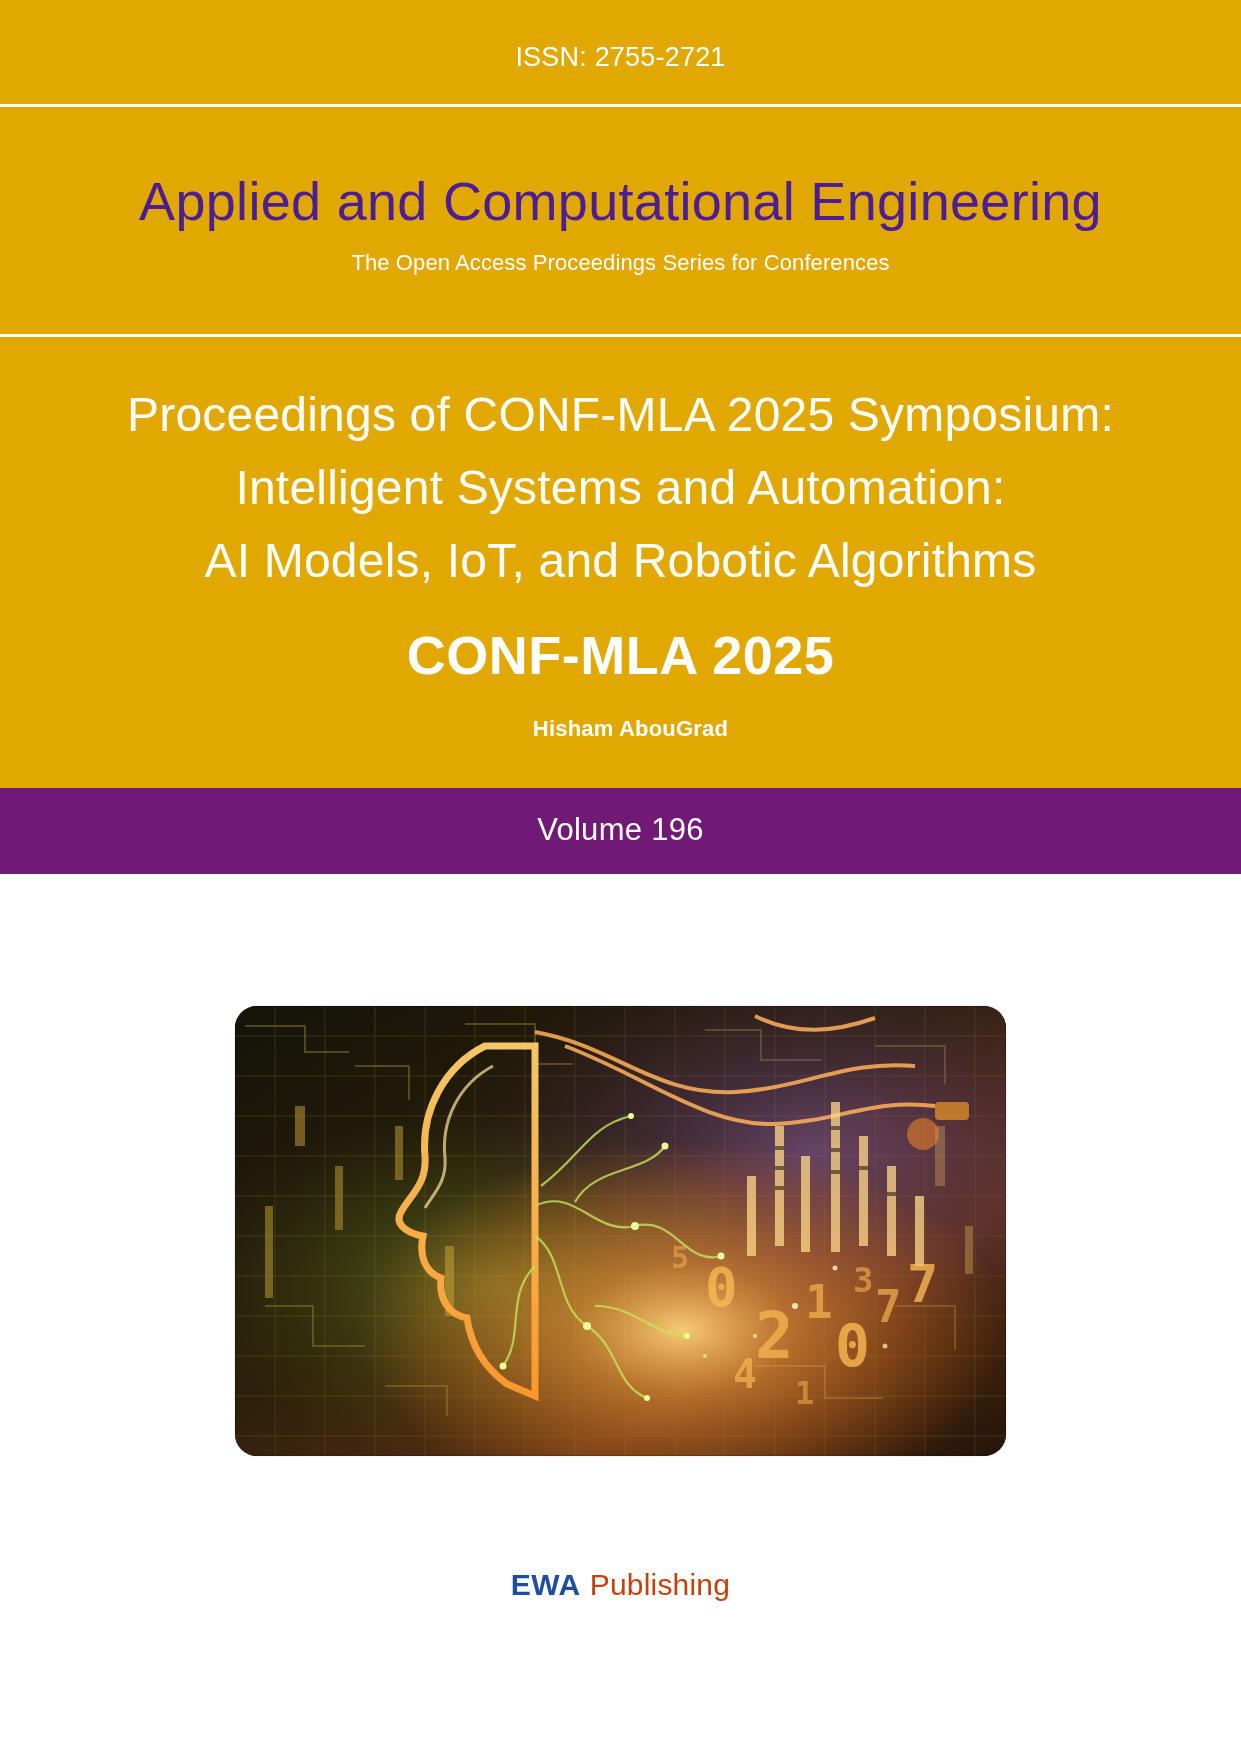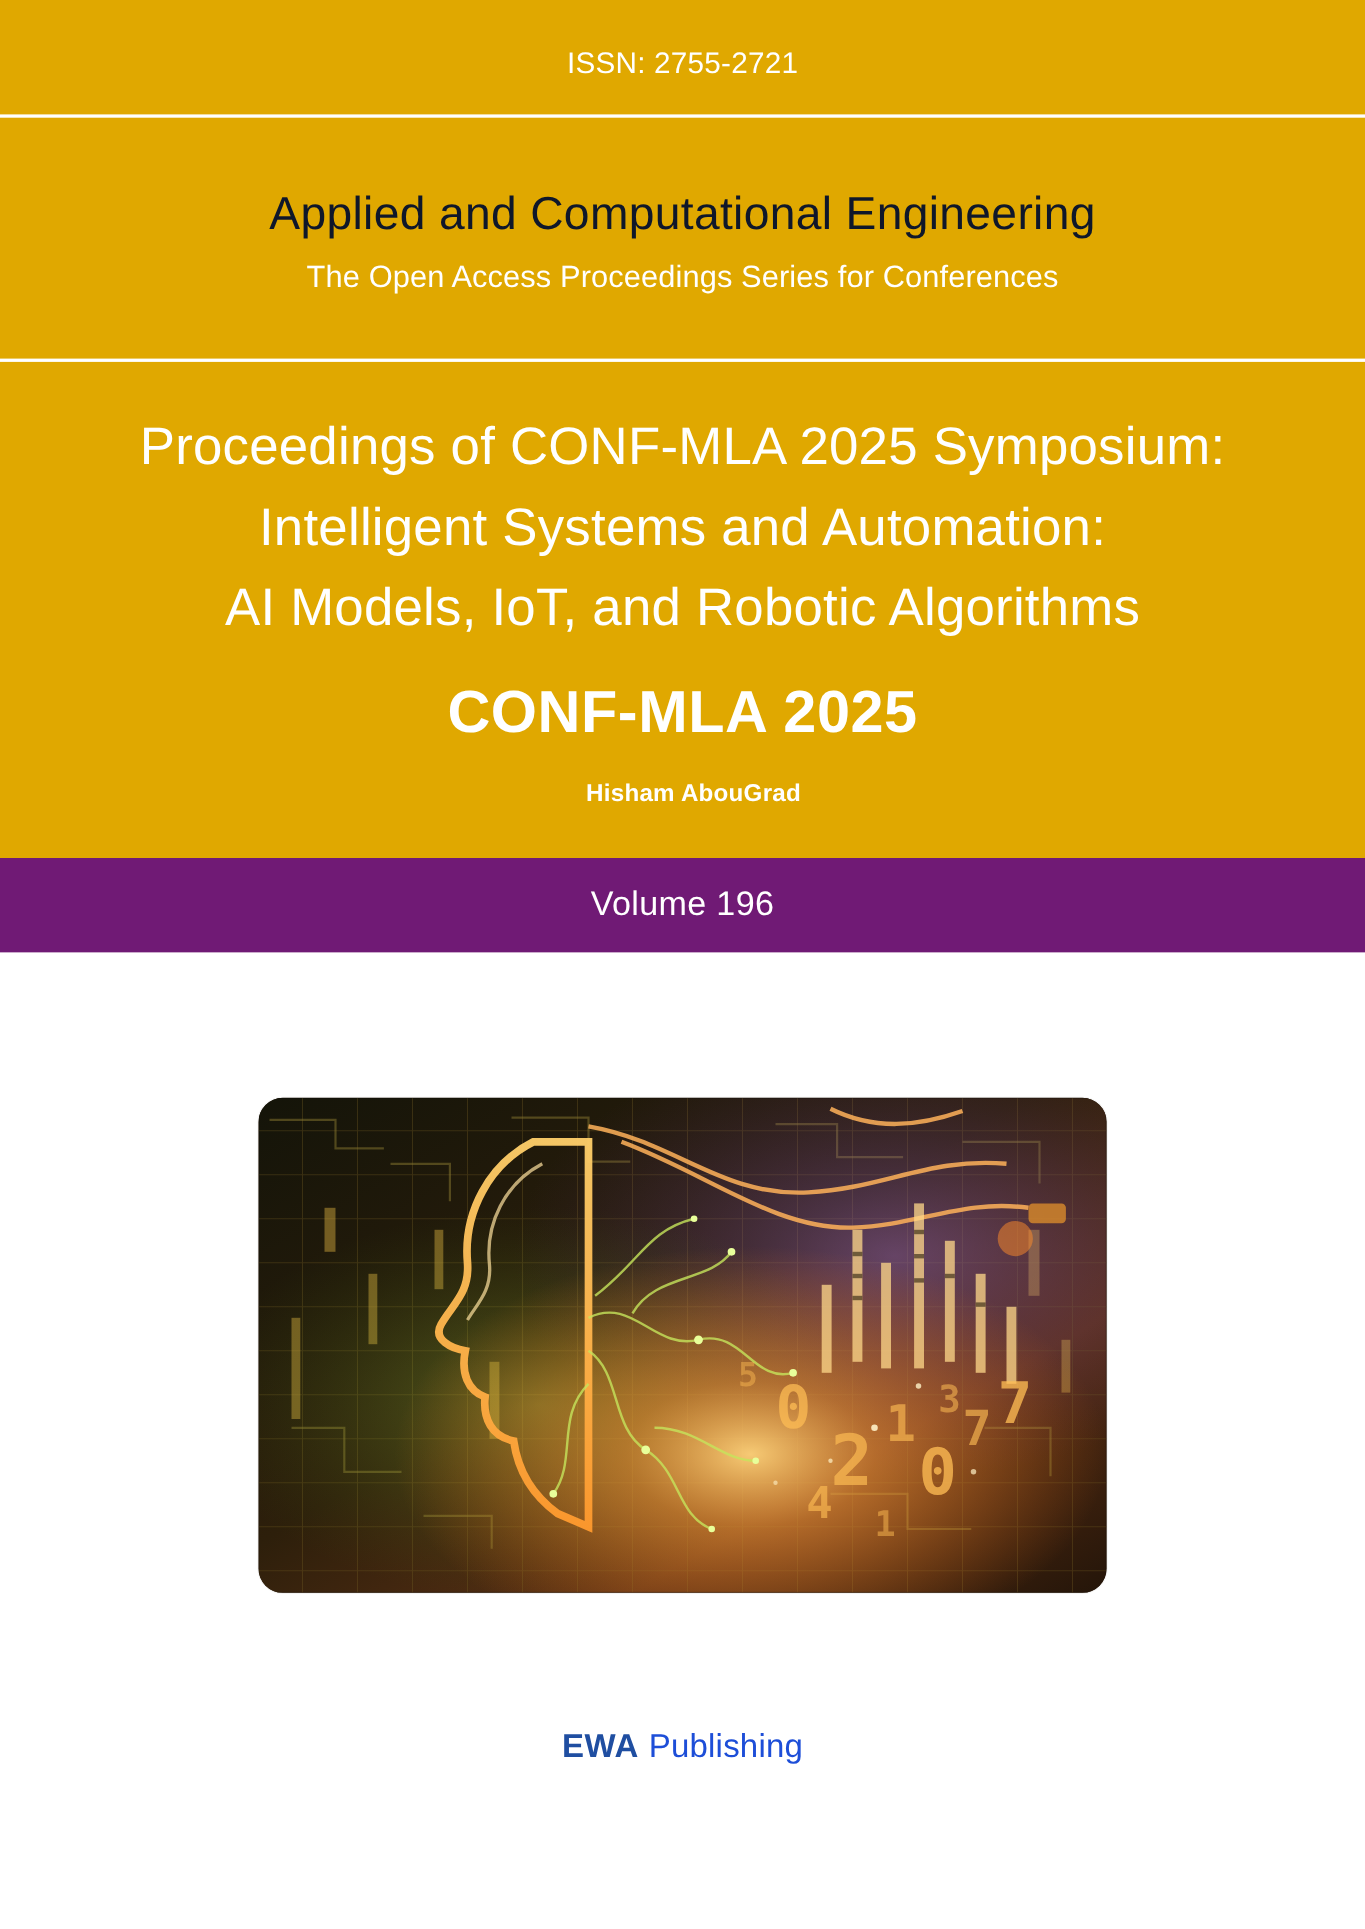--- a/index.html
+++ b/index.html
@@ -48,28 +48,28 @@
     height: 3px;
     background: #ffffff;
     width: 100%;
   }
 
   .series-block {
     text-align: center;
     padding: 62px 0 58px 0;
   }
   .series-title {
-    font-size: 42px;
+    font-size: 54px;
     font-weight: 400;
     letter-spacing: 0.3px;
-    color: #0f172a;
+    color: #4c1d95;
     line-height: 1.2;
   }
   .series-subtitle {
-    font-size: 28px;
+    font-size: 22px;
     font-weight: 400;
     color: #ffffff;
     margin-top: 16px;
     letter-spacing: 0.1px;
   }
 
   .proceedings-block {
     text-align: center;
     padding: 42px 0 46px 0;
   }
@@ -138,23 +138,22 @@
   }
   .publisher .ewa {
     font-size: 30px;
     font-weight: bold;
     color: #1f4ea1;
     letter-spacing: 0.5px;
   }
   .publisher .pub {
     font-size: 30px;
     font-weight: 400;
-    color: #1d4ed8;
+    color: #c2410c;
     letter-spacing: 0.2px;
-    margin-top: 11px;
   }
 </style>
 </head>
 <body>
 
 <div class="cover">
 
   <div class="banner">
 
     <div class="identifiers">

